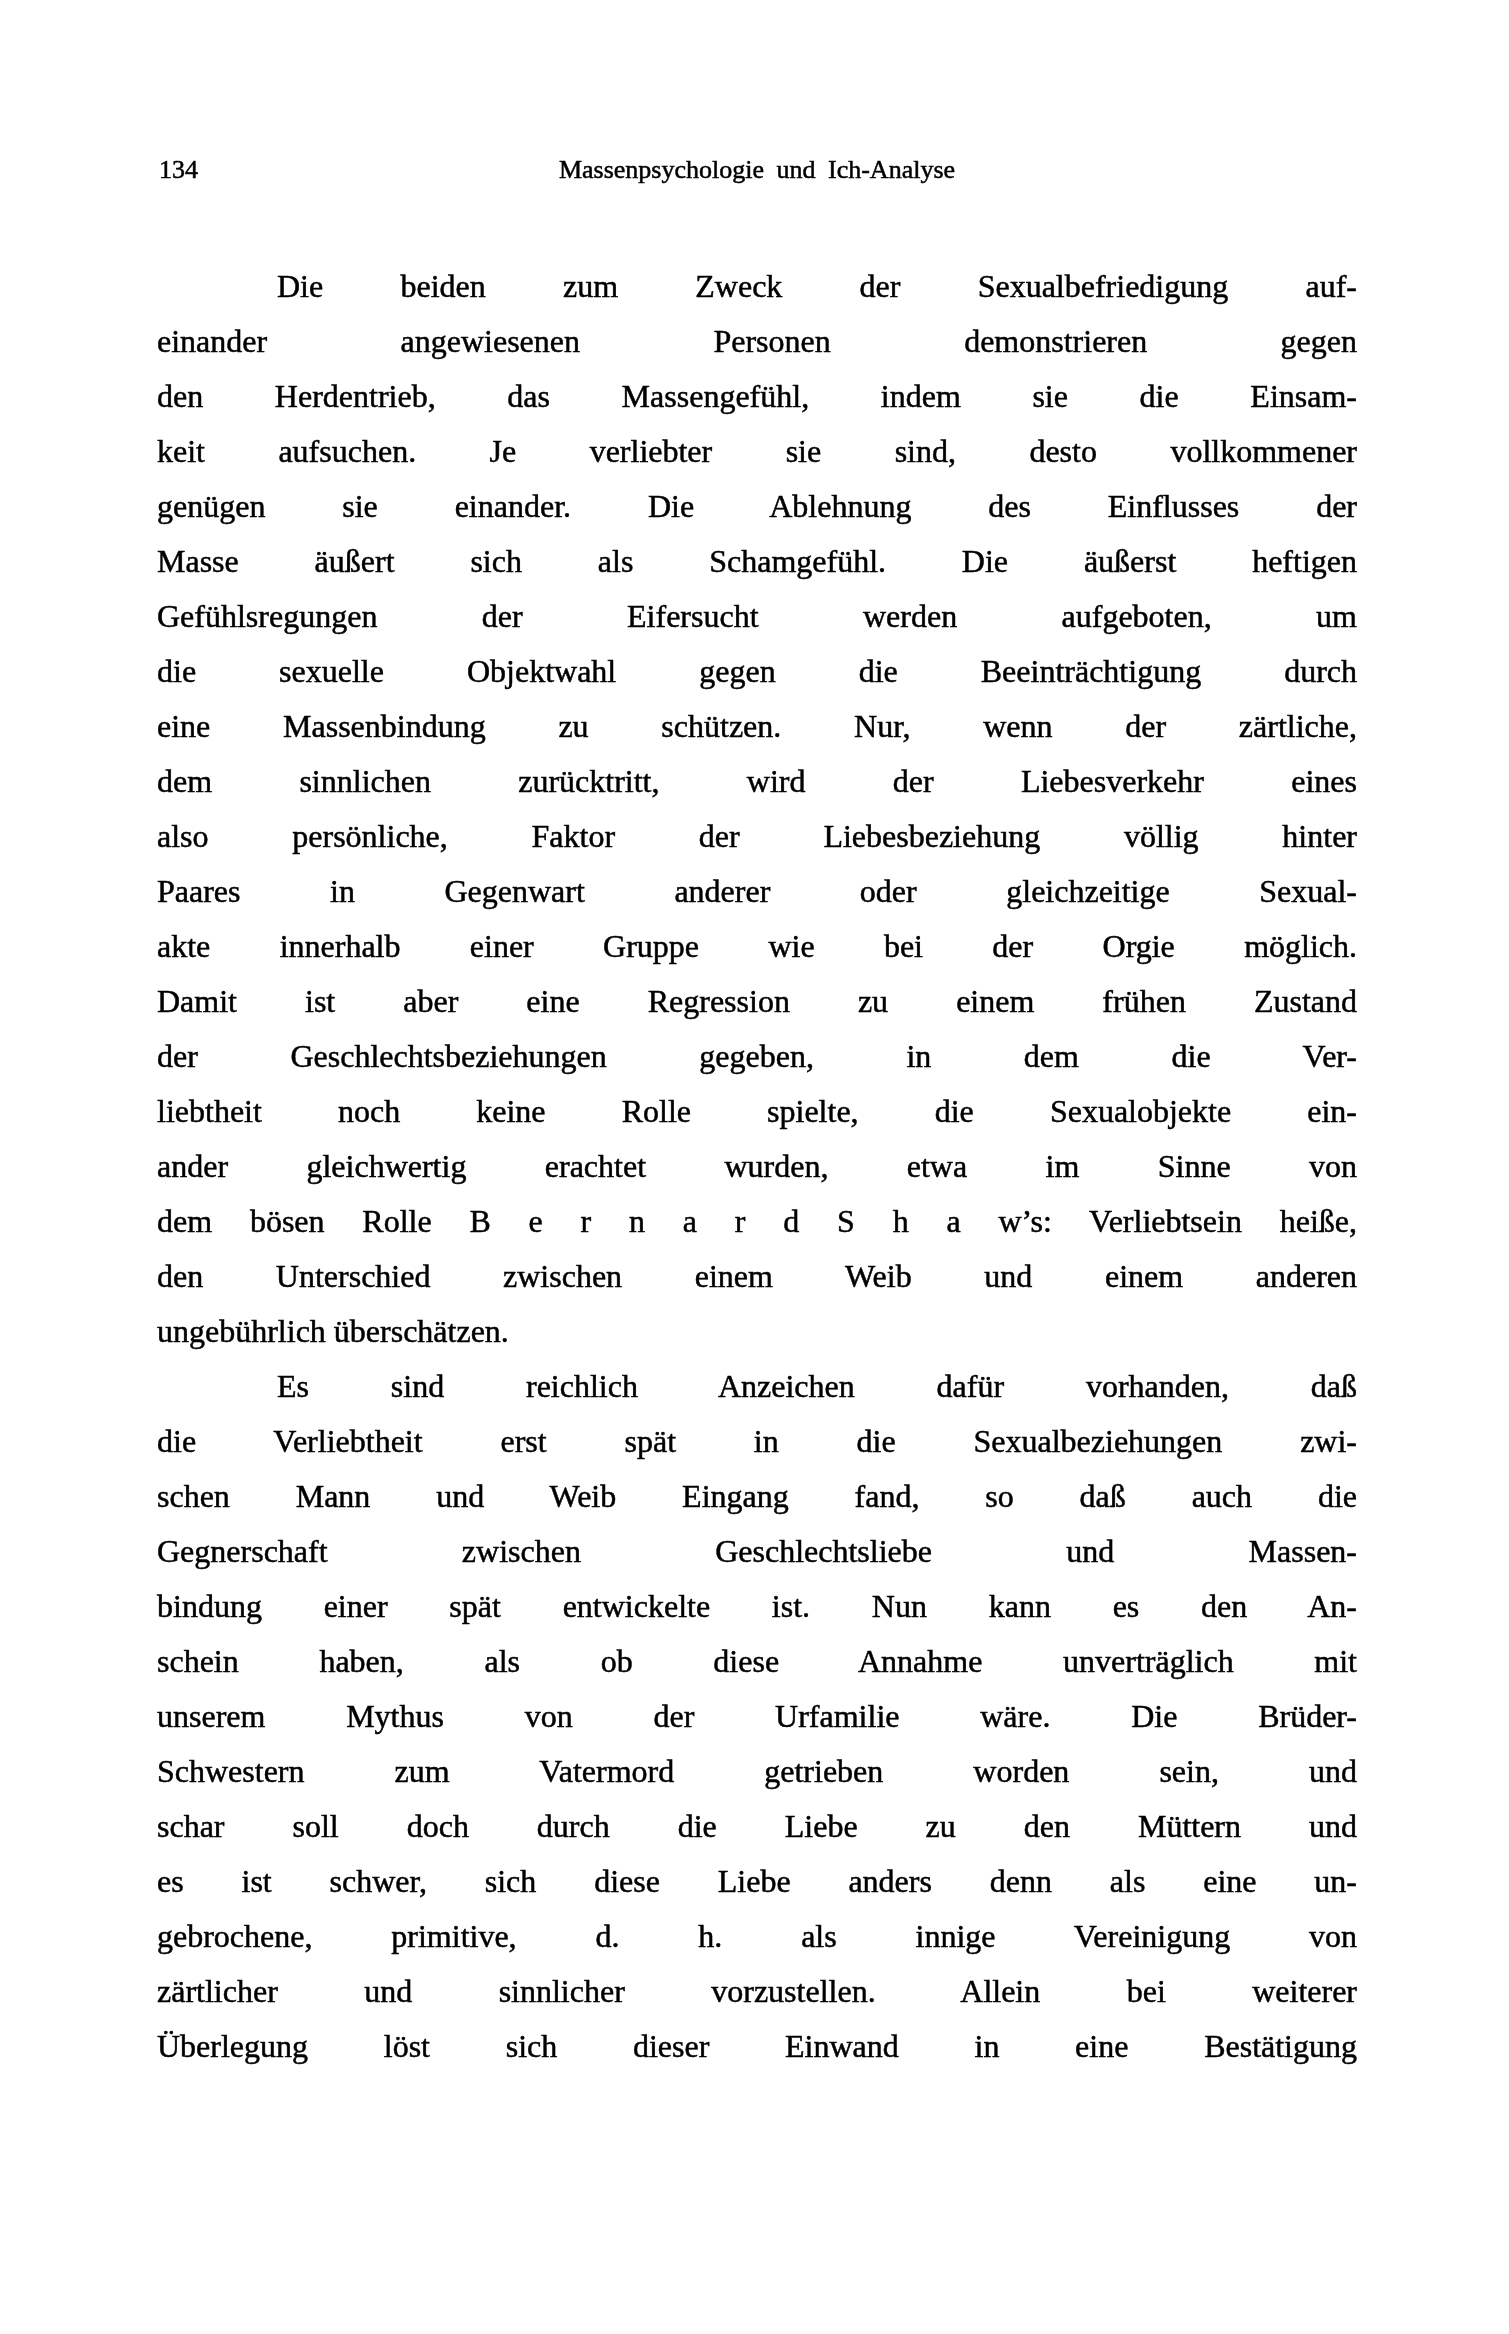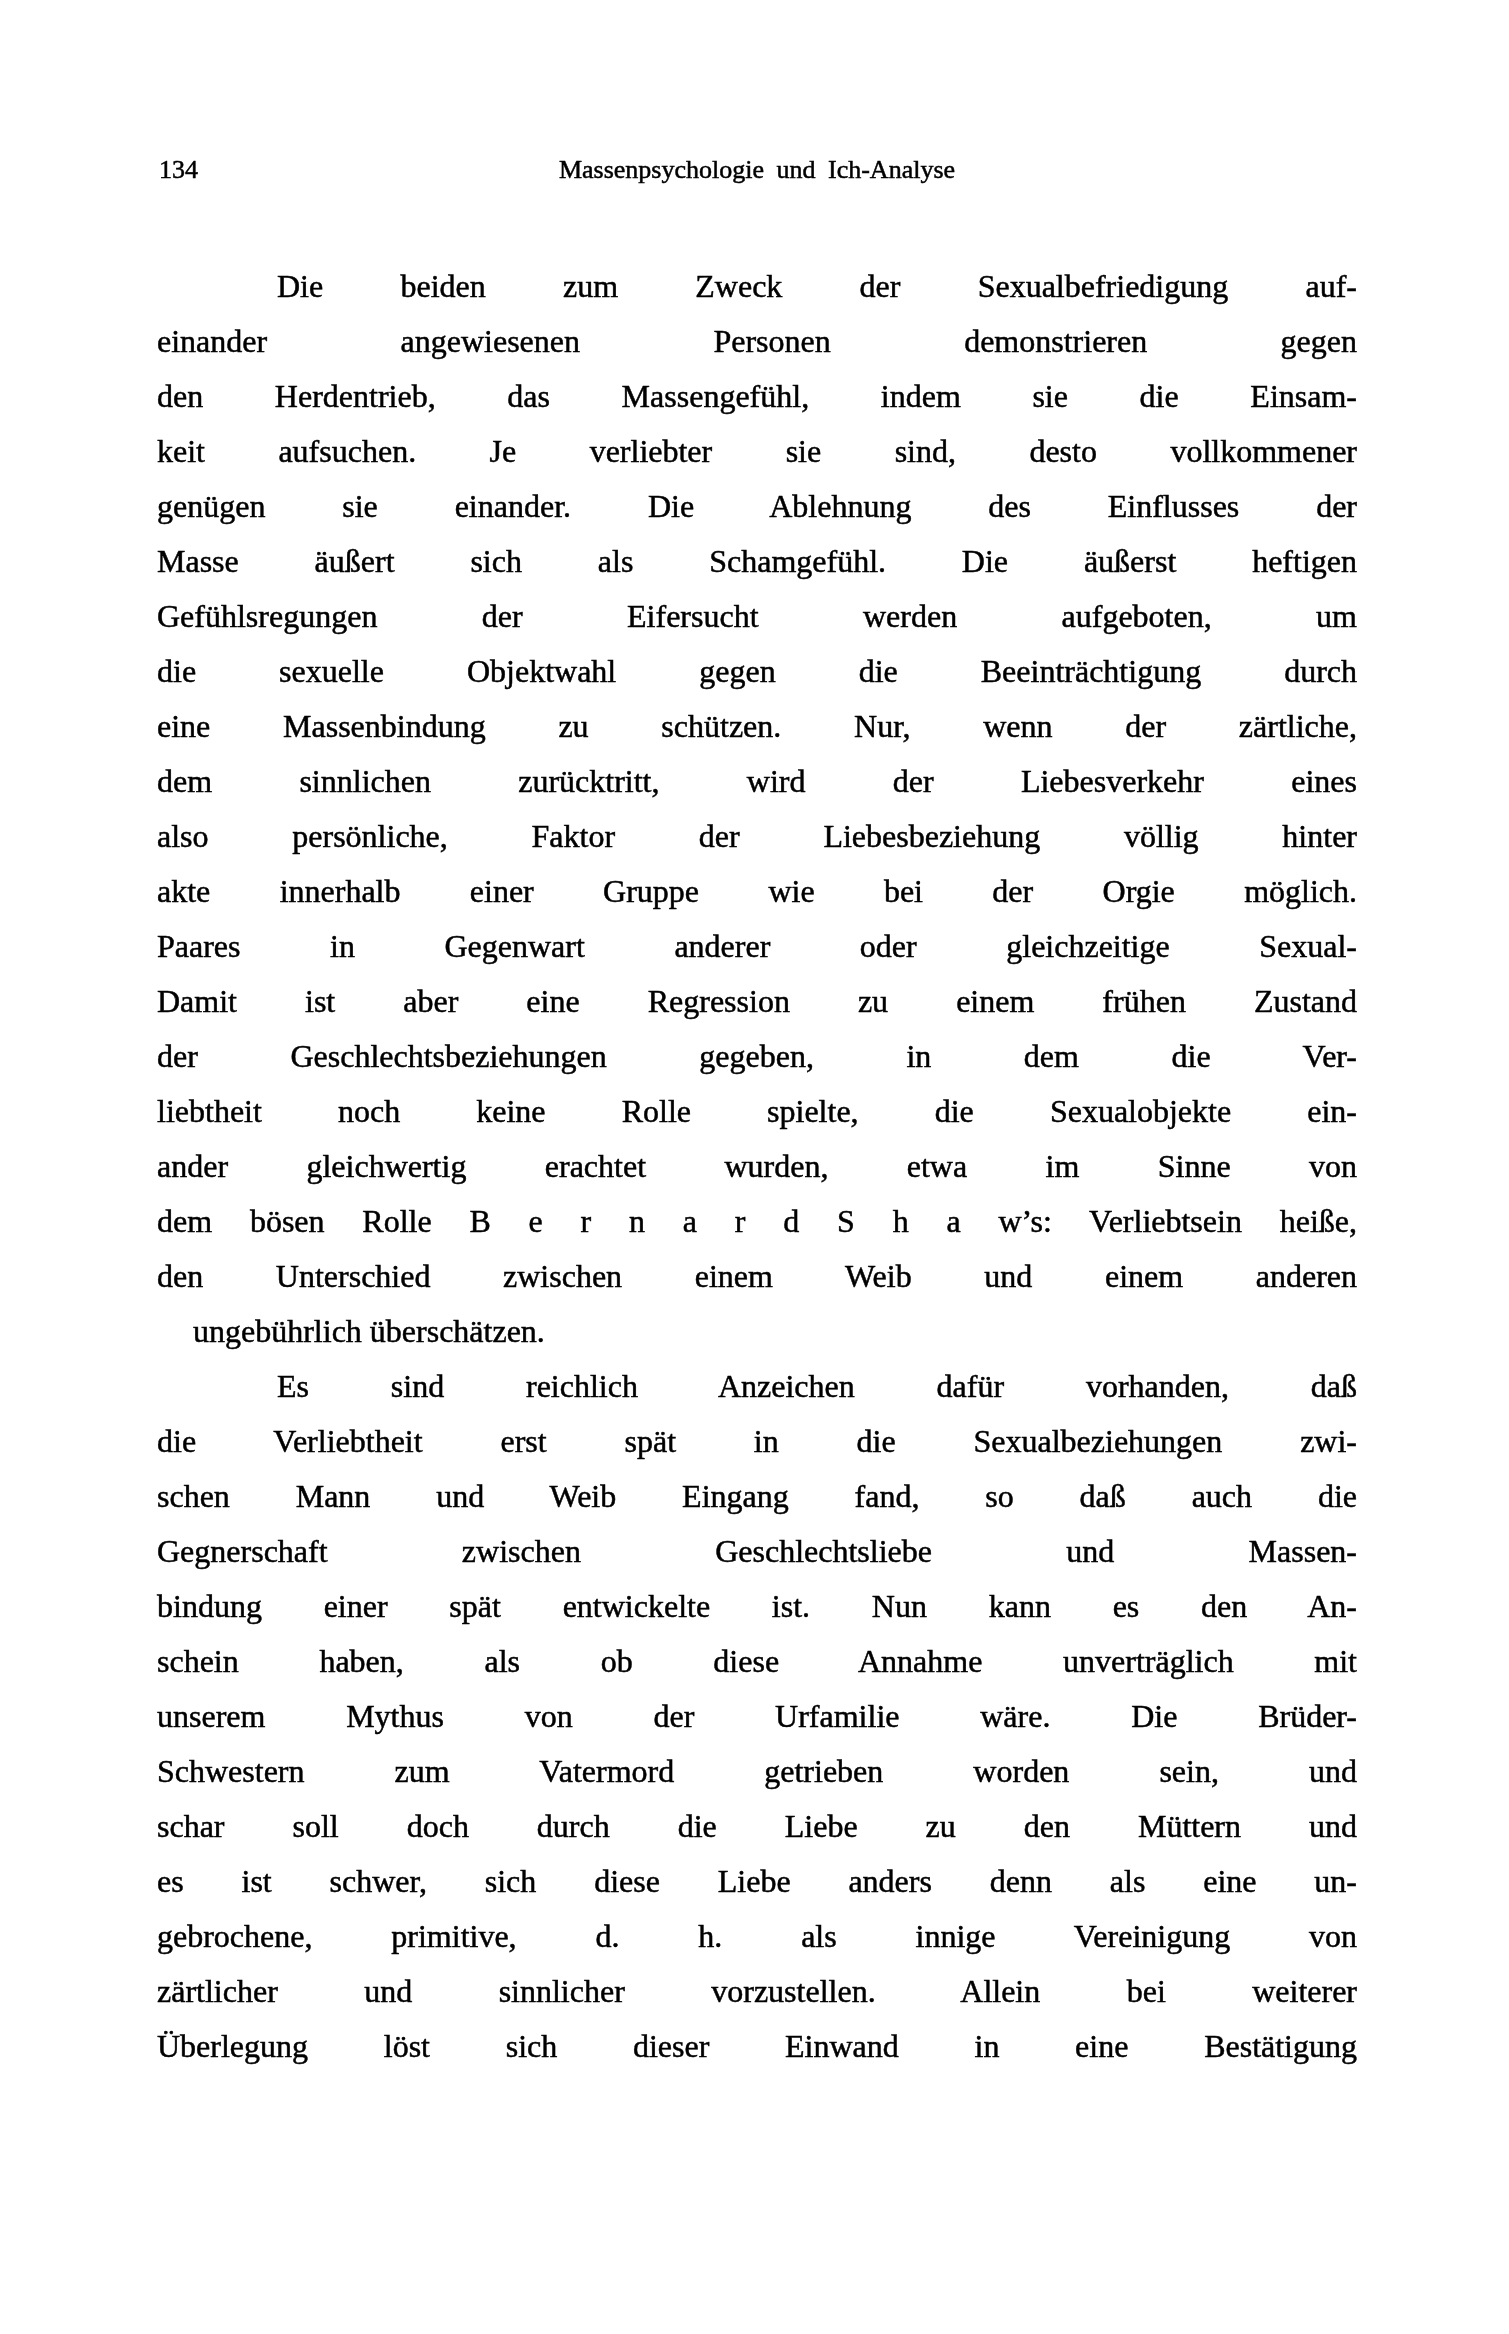--- a/index.html
+++ b/index.html
@@ -41,21 +41,20 @@
   }
   .line {
     text-align: justify;
     text-align-last: justify;
     -moz-text-align-last: justify;
     white-space: normal;
   }
   .line.indent { text-indent: 120px; }
   .line.para-end {
     text-align-last: left;
-    margin-left: 36px;
     -moz-text-align-last: left;
   }
 </style>
 </head>
 <body>
 
 <div class="page">
   <header class="page-header">
     <span class="page-number">134</span>
     <div class="running-title">Massenpsychologie und Ich-Analyse</div>
@@ -66,22 +65,22 @@
       <div class="line">einander angewiesenen Personen demonstrieren gegen</div>
       <div class="line">den Herdentrieb, das Massengefühl, indem sie die Einsam-</div>
       <div class="line">keit aufsuchen. Je verliebter sie sind, desto vollkommener</div>
       <div class="line">genügen sie einander. Die Ablehnung des Einflusses der</div>
       <div class="line">Masse äußert sich als Schamgefühl. Die äußerst heftigen</div>
       <div class="line">Gefühlsregungen der Eifersucht werden aufgeboten, um</div>
       <div class="line">die sexuelle Objektwahl gegen die Beeinträchtigung durch</div>
       <div class="line">eine Massenbindung zu schützen. Nur, wenn der zärtliche,</div>
       <div class="line">dem sinnlichen zurücktritt, wird der Liebesverkehr eines</div>
       <div class="line">also persönliche, Faktor der Liebesbeziehung völlig hinter</div>
+      <div class="line">Paares in Gegenwart anderer oder gleichzeitige Sexual-</div>
       <div class="line">akte innerhalb einer Gruppe wie bei der Orgie möglich.</div>
-      <div class="line">Paares in Gegenwart anderer oder gleichzeitige Sexual-</div>
       <div class="line">Damit ist aber eine Regression zu einem frühen Zustand</div>
       <div class="line">der Geschlechtsbeziehungen gegeben, in dem die Ver-</div>
       <div class="line">liebtheit noch keine Rolle spielte, die Sexualobjekte ein-</div>
       <div class="line">ander gleichwertig erachtet wurden, etwa im Sinne von</div>
       <div class="line">dem bösen Rolle B e r n a r d S h a w’s: Verliebtsein heiße,</div>
       <div class="line">den Unterschied zwischen einem Weib und einem anderen</div>
       <div class="line para-end">ungebührlich überschätzen.</div>
       <div class="line indent">Es sind reichlich Anzeichen dafür vorhanden, daß</div>
       <div class="line">die Verliebtheit erst spät in die Sexualbeziehungen zwi-</div>
       <div class="line">schen Mann und Weib Eingang fand, so daß auch die</div>

